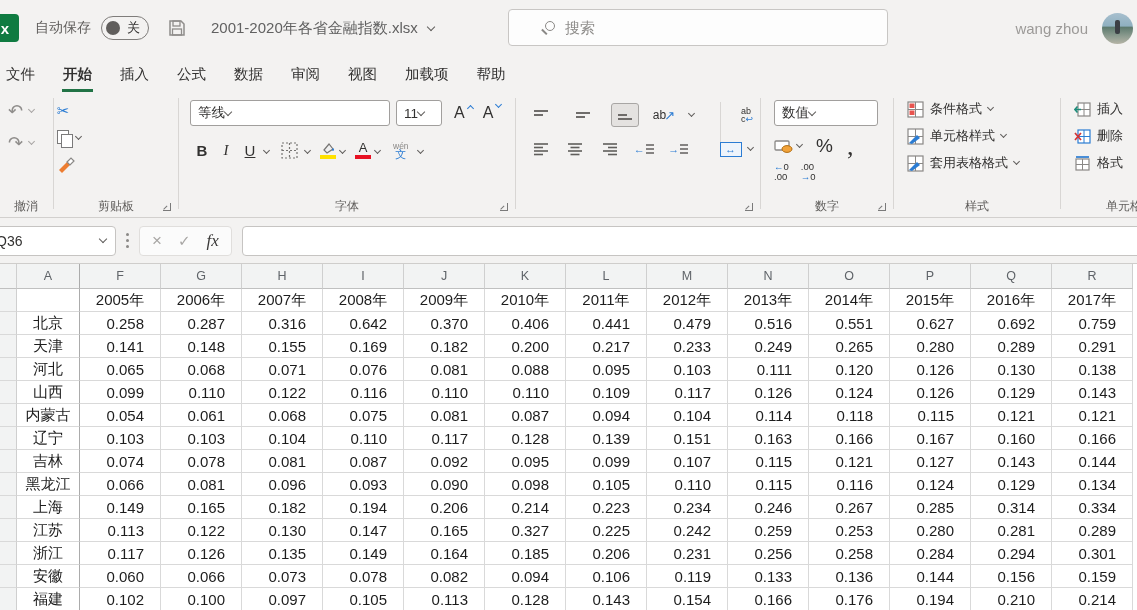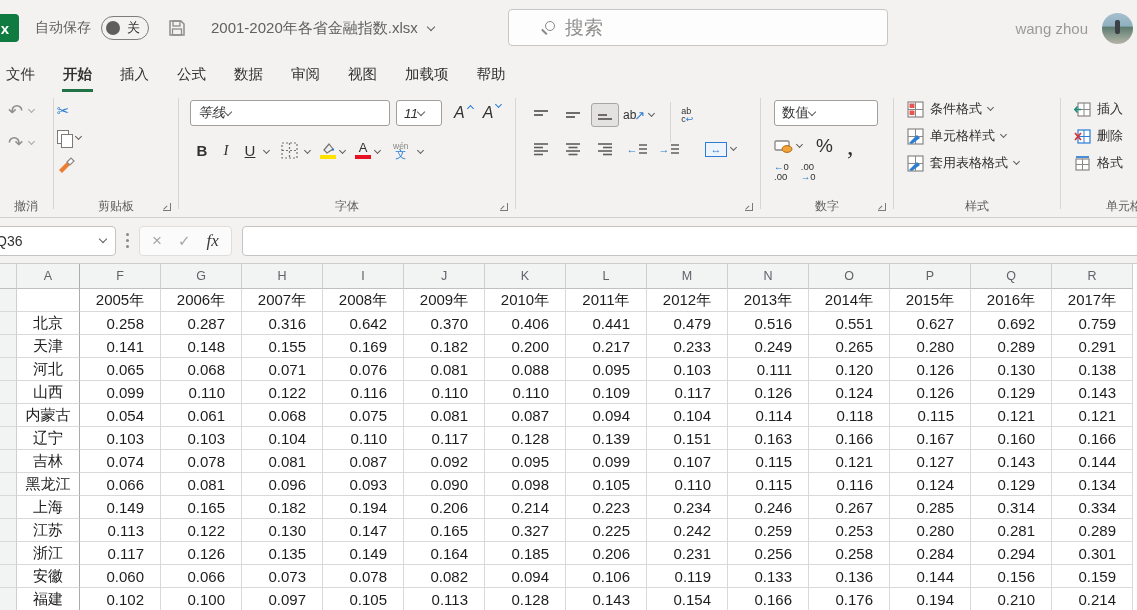--- a/index.html
+++ b/index.html
@@ -21,21 +21,21 @@
   .chev { width:6px; height:6px; border-right:1.5px solid #605e5c; border-bottom:1.5px solid #605e5c;
     transform:rotate(45deg); display:inline-block; flex:none; margin-top:-3px; }
   .chev.small { width:5px; height:5px; border-width:1.2px; }
   .chev.blue { border-color:#2b7cd3; }
   .searchbox { position:absolute; left:508px; top:9px; width:380px; height:37px; background:#fdfdfd;
     border:1px solid #c8c6c4; border-radius:4px; display:flex; align-items:center; padding-left:34px; }
   .mag-icon { position:absolute; left:36px; top:11px; width:10px; height:10px; border:1.6px solid #8a8886;
     border-radius:50%; }
   .mag-icon::after { content:""; position:absolute; left:-5px; top:9px; width:7px; height:1.6px;
     background:#8a8886; transform:rotate(45deg); }
-  .search-input { border:none; outline:none; background:transparent; font-size:19px; color:#444;
+  .search-input { border:none; outline:none; background:transparent; font-size:15px; color:#444;
     width:300px; margin-left:22px; font-family:inherit; }
   .search-input::placeholder { color:#8f8d8b; }
   .titlebar-right { margin-left:auto; display:flex; align-items:center; gap:14px; margin-right:4px; }
   .username { color:#9c9a98; font-size:15px; }
   .avatar { width:31px; height:31px; border-radius:50%; flex:none;
     background:linear-gradient(180deg,#a7bfce 0%,#8fb0c0 42%,#5d7a6e 46%,#8d9c90 75%,#b5b4a6 100%); position:relative; }
   .avatar::after { content:""; position:absolute; left:13px; top:7px; width:5px; height:14px; background:#3c3f45; border-radius:2px; }
 
   
   .tabrow { height:36px; background:#f3f2f1; display:flex; }
@@ -69,36 +69,36 @@
   .cut-glyph { color:#2b7cd3; font-size:15px; }
   .copy-icon { position:relative; width:14px; height:16px; }
   .copy-icon::before, .copy-icon::after { content:""; position:absolute; width:10px; height:12px;
     background:#fff; border:1.2px solid #7a7a7a; }
   .copy-icon::before { left:0; top:0; } .copy-icon::after { left:4px; top:4px; }
 
   
   .font-body { padding:4px 6px 0 8px; }
   .combo { background:#fff; border:1px solid #a19f9d; border-radius:3px; height:26px; display:flex;
     align-items:center; padding:0 7px; font-size:13.5px; color:#323130; }
-  .font-row1 { display:flex; gap:6px; align-items:center;font-style:italic; }
+  .font-row1 { display:flex; gap:6px; align-items:center; }
   .font-row2 { display:flex; gap:0; align-items:center; margin-top:12px; height:24px; }
   .fmt-btn { display:flex; align-items:center; justify-content:center; min-width:24px; height:24px;
     font-size:15px; color:#323130; }
   .Aud { position:relative; font-size:16px; color:#323130; padding:0 6px; }
   .Aud .chev { position:absolute; right:-2px; top:1px; }
   .Aud .chev.up { transform:rotate(-135deg); top:5px; }
   .colorbar { display:flex; flex-direction:column; align-items:center; line-height:13px; }
   .colorbar .bar { width:16px; height:4px; margin-top:1px; }
   .wen { display:flex; flex-direction:column; align-items:center; line-height:8px; padding:0 3px; }
   .wen .top { font-size:8.5px; color:#8a8886; }
   .wen .bottom { font-size:11px; color:#2b7cd3; }
 
   
   .align-body { padding:6px 4px 0 8px; }
-  .align-row { display:flex; align-items:center; gap:4px; height:26px; }
+  .align-row { display:flex; align-items:center; gap:4px; height:26px;justify-content:space-between; }
   .al-btn { width:28px; height:24px; display:flex; align-items:center; justify-content:center; border-radius:3px; }
   .al-btn.selected { border:1px solid #a8a6a4; background:#e4e2e0; }
   .vsep-sm { width:1px; height:40px; background:#d8d6d4; margin:0 6px; align-self:flex-start; }
   .orient { font-size:12px; color:#323130; display:flex; align-items:center; }
   .diag { color:#2b7cd3; font-size:13px; margin-left:-2px; }
   .wrapt { display:flex; flex-direction:column; line-height:8px; align-items:flex-start; }
   .wrapt .l1 { font-size:9px; color:#323130; }
   .wrapt .l2 { font-size:9px; color:#323130; }
   .wrapt .ret { color:#2b7cd3; }
   .merge-box { width:22px; height:15px; border:1.4px solid #2b7cd3; display:flex; align-items:center;

